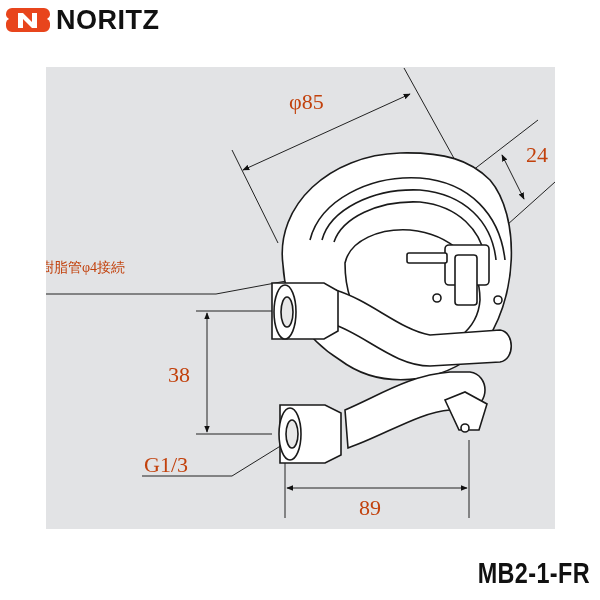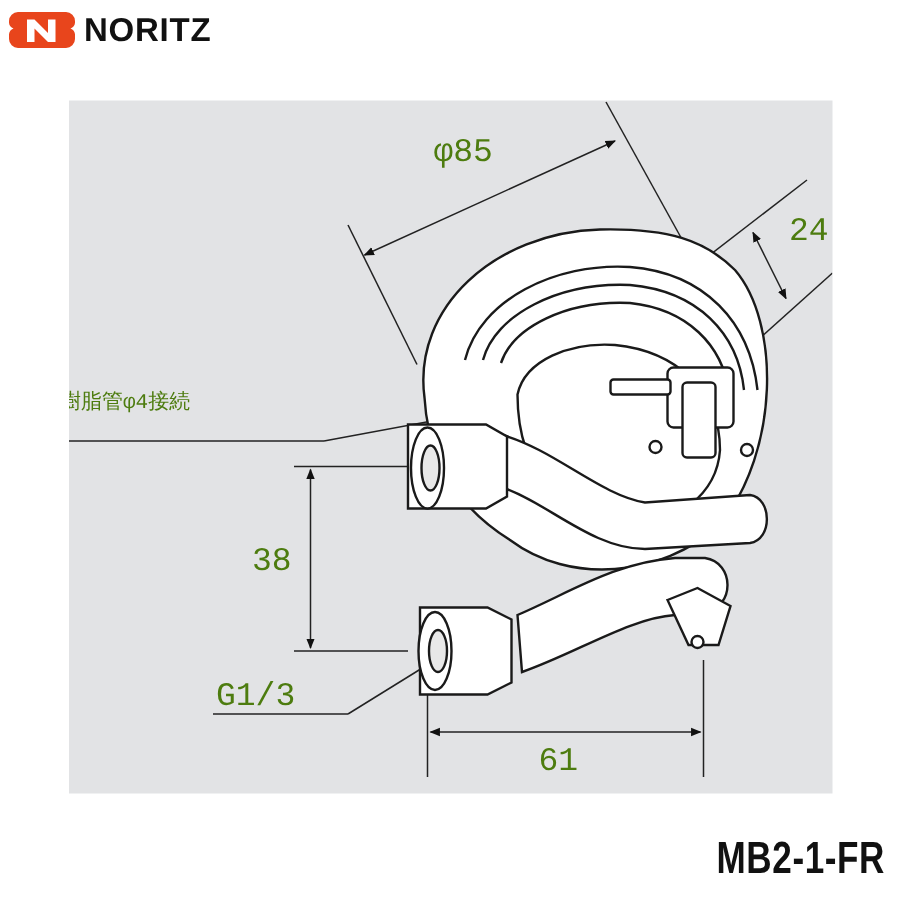--- a/index.html
+++ b/index.html
@@ -1,22 +1,22 @@
 <!DOCTYPE html>
 <html><head>
 <meta charset="utf-8">
 <style>
   html, body { margin:0; padding:0; background:#ffffff; }
   body { width:600px; height:600px; position:relative; overflow:hidden; font-family:"Liberation Sans", sans-serif; }
   .brand { position:absolute; left:6px; top:4px; height:32px; display:flex; align-items:center; }
   .brand-mark { width:44px; height:28px; position:relative; }
-  .brand-name { font-family:"Liberation Sans", sans-serif; font-weight:bold; font-size:22px; color:#111; margin-left:6px; letter-spacing:0.5px; }
+  .brand-name { font-family:"Liberation Sans", sans-serif; font-weight:bold; font-size:27px; color:#111; margin-left:6px; letter-spacing:0.5px; }
   .panel { position:absolute; left:46px; top:67px; width:509px; height:462px; background:#e2e3e5; overflow:hidden; }
   .model { position:absolute; right:10px; top:556px; font-family:"Liberation Sans", sans-serif; font-weight:bold; font-size:30px; color:#111; transform:scaleX(0.78); transform-origin:right center; letter-spacing:0.5px; }
-  .lbl { position:absolute; font-family:Liberation Mono, monospace; color:#4d7c0f; font-size:22px; }
+  .lbl { position:absolute; font-family:Liberation Serif, serif; color:#c2410c; font-size:22px; }
   svg { position:absolute; left:0; top:0; }
 </style>
 </head>
 <body>
 
 <div class="brand">
   <svg class="brand-mark" width="44" height="28" viewBox="0 0 44 28" style="position:relative">
     <path d="M6 2 h32 a6 6 0 0 1 6 6 v0 a5 5 0 0 1 -3 5 a5 5 0 0 1 3 5 v2 a6 6 0 0 1 -6 6 h-32 a6 6 0 0 1 -6 -6 v-2 a5 5 0 0 1 3 -5 a5 5 0 0 1 -3 -5 a6 6 0 0 1 6 -6z" fill="#e8451c"></path>
     <path d="M12 22 V7 h5 l9 9 V7 h5 v15 h-5 l-9 -9 v9z" fill="#ffffff"></path>
   </svg>
@@ -77,16 +77,16 @@
       <circle cx="465" cy="428" r="4"></circle>
       <circle cx="437" cy="298" r="4"></circle>
       <circle cx="498" cy="300" r="4"></circle>
     </g>
   </svg>
   <div class="lbl" style="left:243px;top:22px;">φ85</div>
   <div class="lbl" style="left:480px;top:75px;">24</div>
   <div class="lbl" style="left:-6px;top:192px;font-size:14px;">樹脂管φ4接続</div>
   <div class="lbl" style="left:122px;top:295px;">38</div>
   <div class="lbl" style="left:98px;top:385px;">G1/3</div>
-  <div class="lbl" style="left:313px;top:428px;">61</div>
+  <div class="lbl" style="left:313px;top:428px;">89</div>
 </div>
 
 <div class="model">MB2-1-FR</div>
 
 </body></html>

